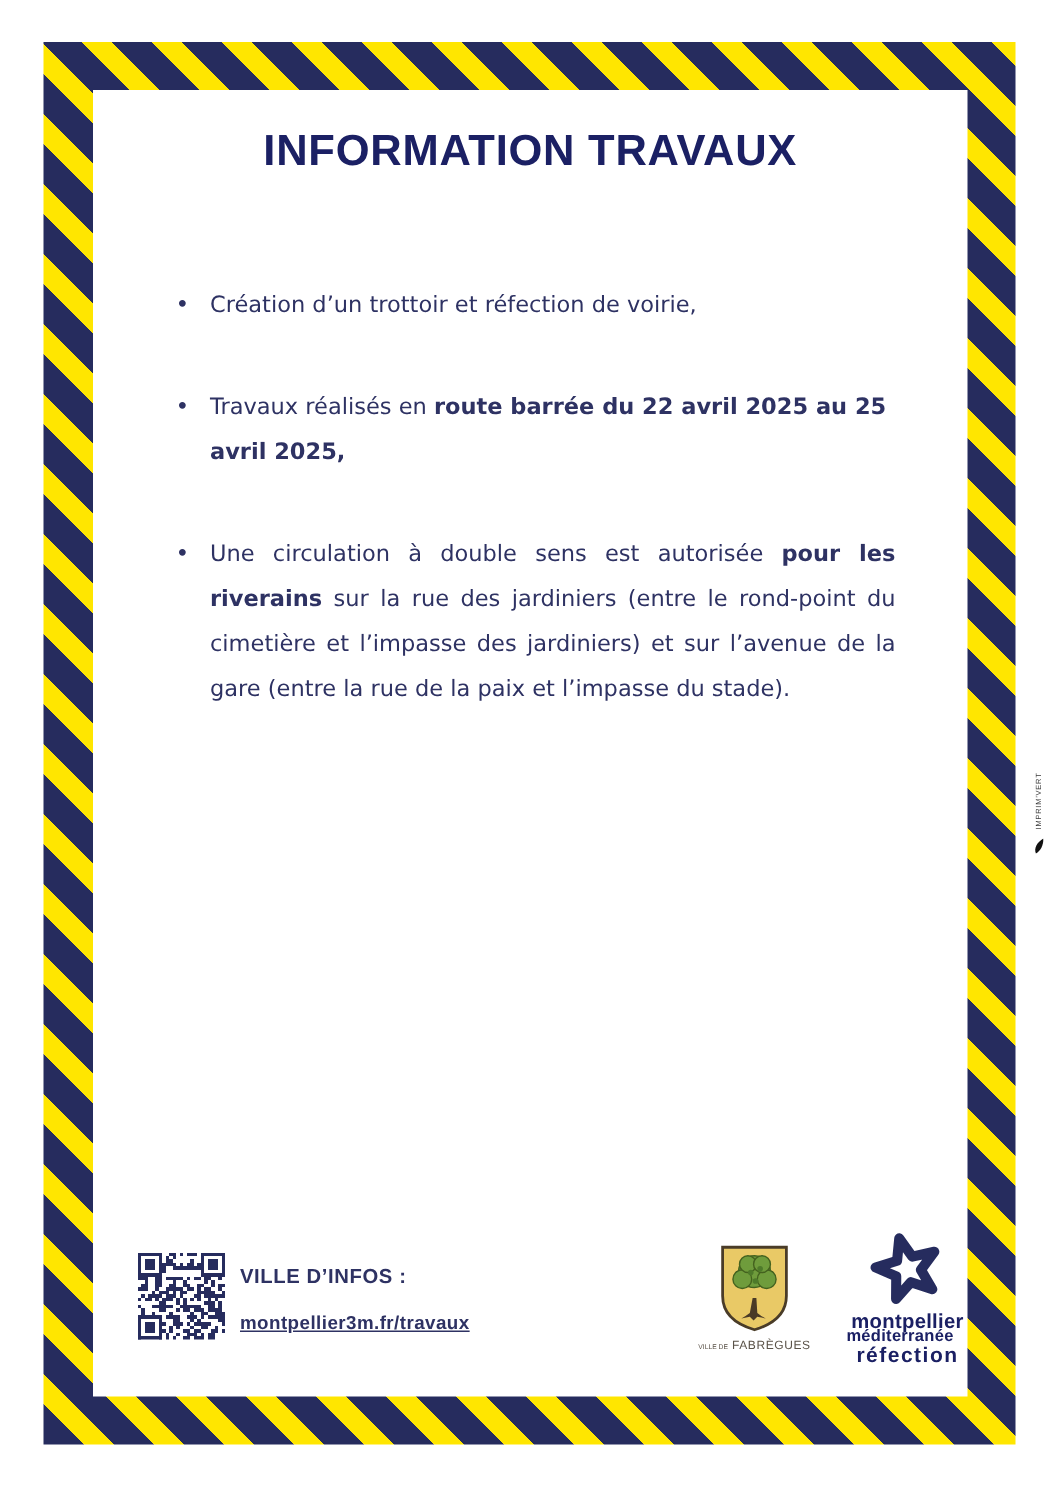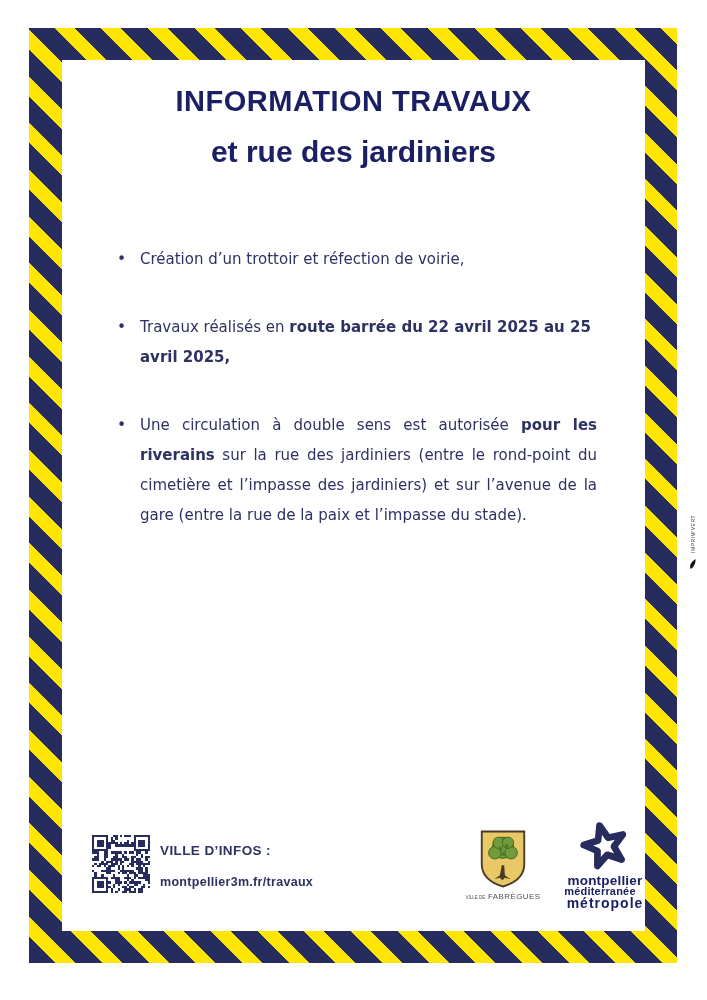--- a/index.html
+++ b/index.html
@@ -47,21 +47,21 @@
   .footer{
     position:absolute;left:30px;right:16px;bottom:12px;height:92px;
   }
   .qr{position:absolute;left:0;top:8px;width:58px;height:58px;}
   .info{
     position:absolute;left:68px;top:16px;
     color:var(--body-navy,#2e3263);
     font-family:"Liberation Sans",sans-serif;font-weight:bold;
   }
   .info .plus{font-size:13.5px;letter-spacing:.4px;}
-  .info .url{font-size:12.5px;margin-top:17px;letter-spacing:.3px;}
+  .info .url{font-size:12.5px;margin-top:17px;letter-spacing:.3px;text-decoration:underline;}
   .fab{position:absolute;left:368px;top:2px;width:86px;text-align:center;}
   .fab svg{display:block;margin:0 auto;}
   .fab .caption{
     margin-top:3px;font-size:8px;color:#5a5248;letter-spacing:.4px;
     font-family:"Liberation Sans",sans-serif;
   }
   .fab .caption .tiny{font-size:4.5px;letter-spacing:0;}
   .met{
     position:absolute;left:458px;top:-10px;width:110px;text-align:center;
     color:var(--title-navy,#2a3060);
@@ -86,21 +86,20 @@
 <body>
 
 <div class="page">
 
   <div class="stripe-frame"></div>
 
   <div class="inner">
 
     <div class="titleblock">
       <h1>INFORMATION TRAVAUX</h1>
-      <div class="sub">et rue des jardiniers</div>
     </div>
 
     <ul class="bullets">
       <li><span>Création d’un trottoir et réfection de voirie,</span></li>
       <li><span>Travaux réalisés en </span><b>route barrée du 22 avril 2025 au 25 avril 2025,</b></li>
       <li class="justify"><span>Une circulation à double sens est autorisée </span><b>pour les riverains</b><span> sur la rue des jardiniers (entre le rond-point du cimetière et l’impasse des jardiniers) et sur l’avenue de la gare (entre la rue de la paix et l’impasse du stade).</span></li>
     </ul>
 
     <div class="footer">
 
@@ -378,21 +377,21 @@
           <span>FABRÈGUES</span>
         </div>
       </div>
 
       <div class="met">
         <svg width="62" height="56" viewBox="0 0 100 100">
           <polygon points="40.2,15.3 55.7,37.1 81.9,31.3 66.0,52.8 79.5,75.9 54.1,67.5 36.4,87.5 36.6,60.7 12.0,50.0 37.6,41.9" fill="none" stroke="#262c5e" stroke-width="12" stroke-linejoin="round"></polygon>
         </svg>
         <div class="l1">montpellier</div>
         <div class="l2">méditerranée</div>
-        <div class="l3">métropole</div>
+        <div class="l3">réfection</div>
       </div>
 
     </div>
   </div>
 
   <div class="side-label">
     <span class="vtxt">IMPRIM’VERT</span>
     <svg width="8" height="11" viewBox="0 0 8 11">
       <path d="M6.5,0 C2,3 0.2,6.5 1.6,10 C4.6,8.4 6.8,4.5 6.5,0 Z" fill="#111"></path>
     </svg>

